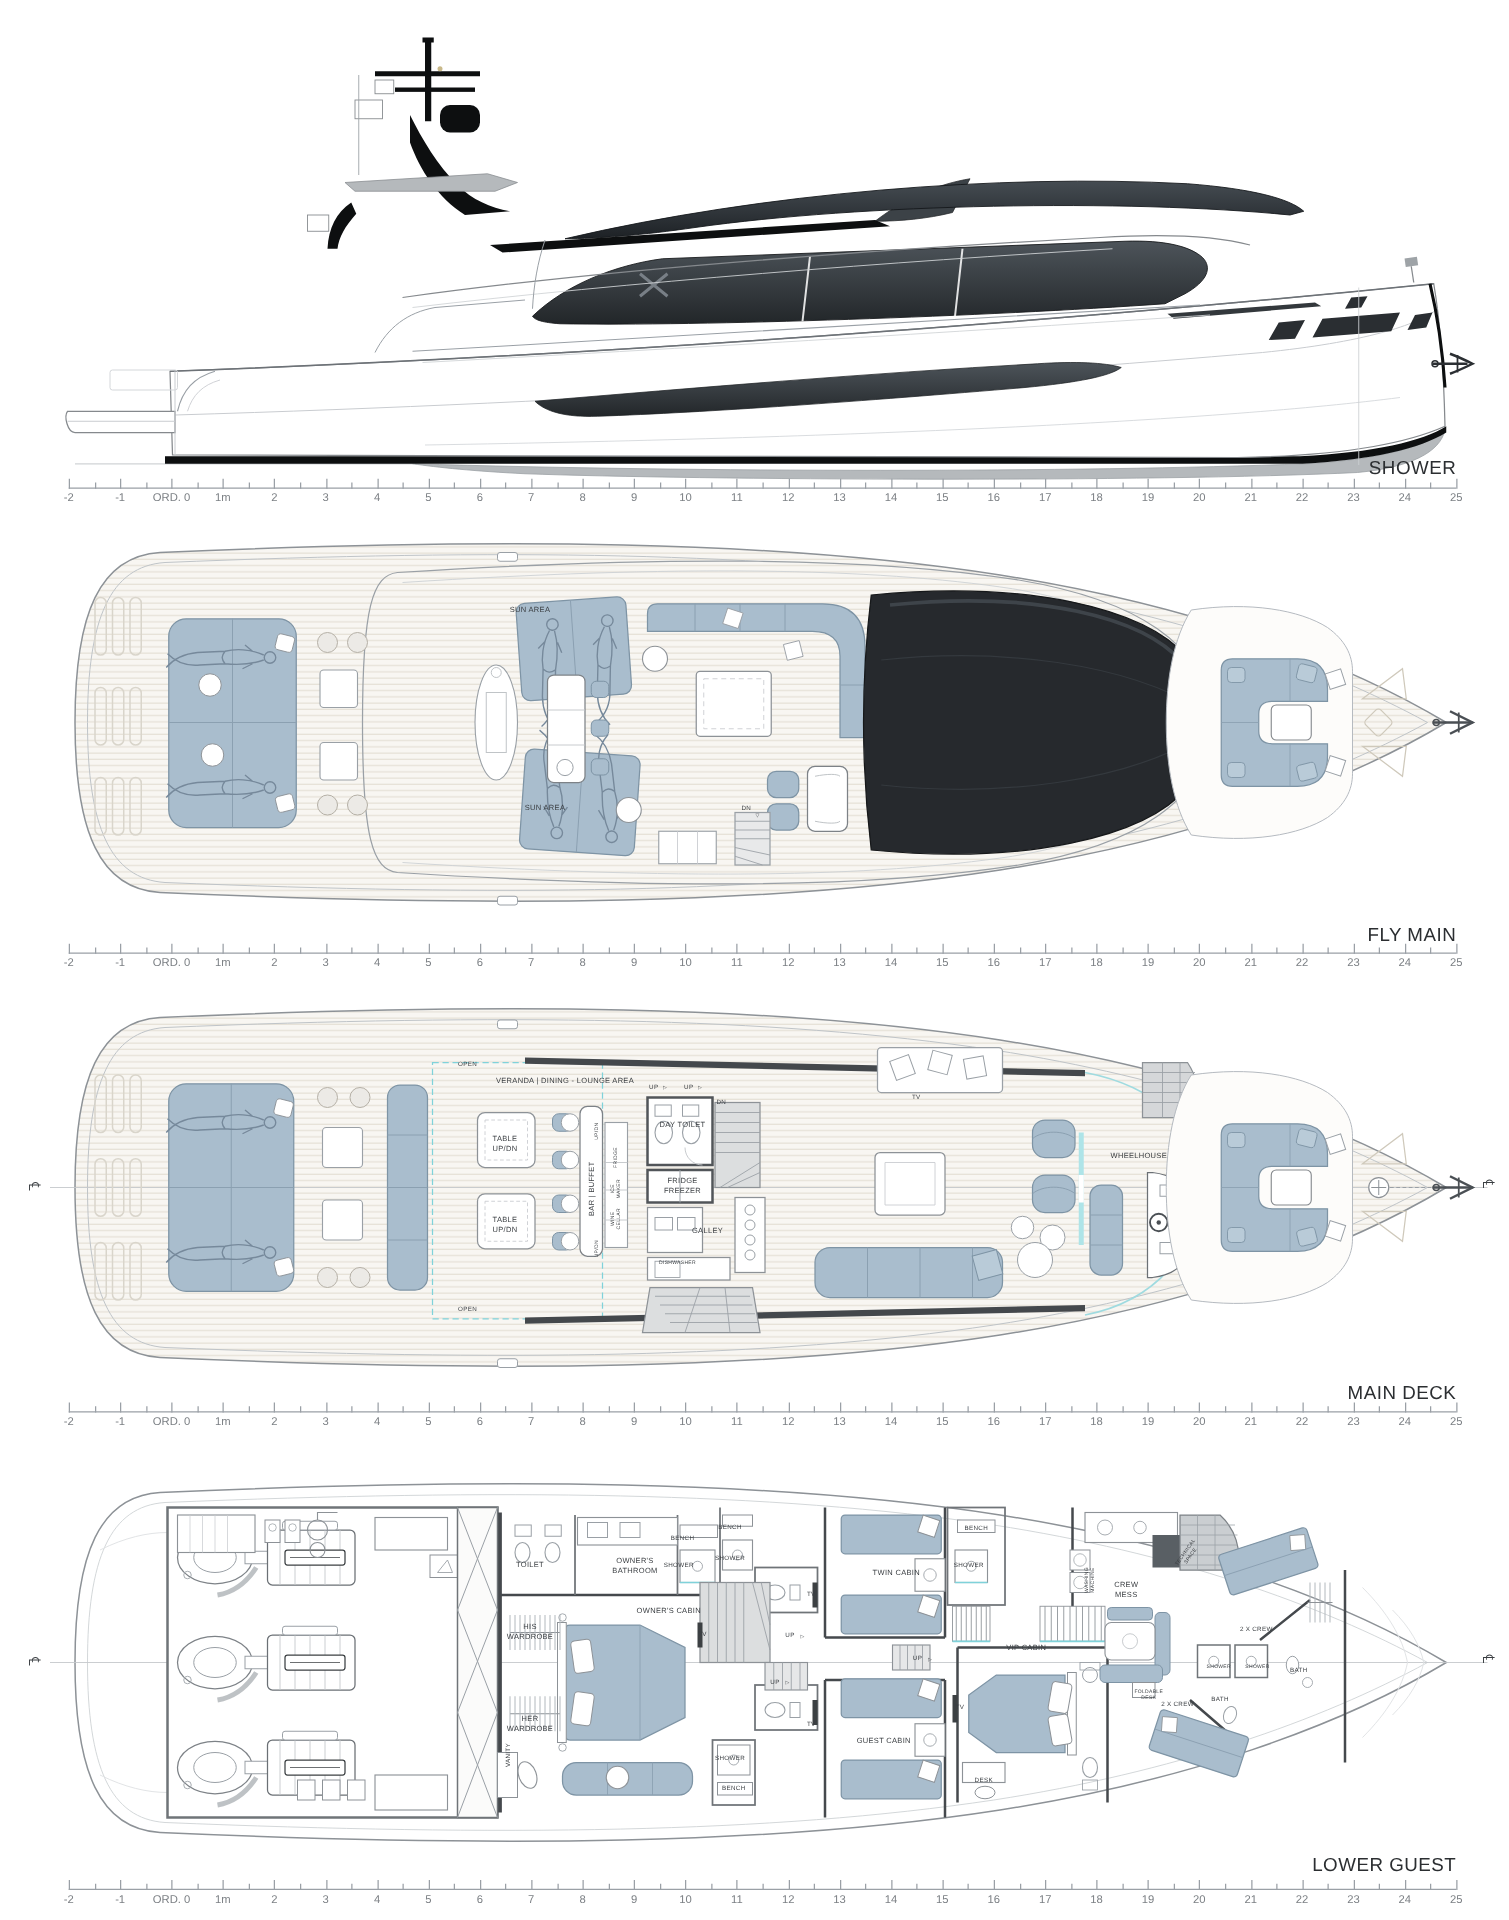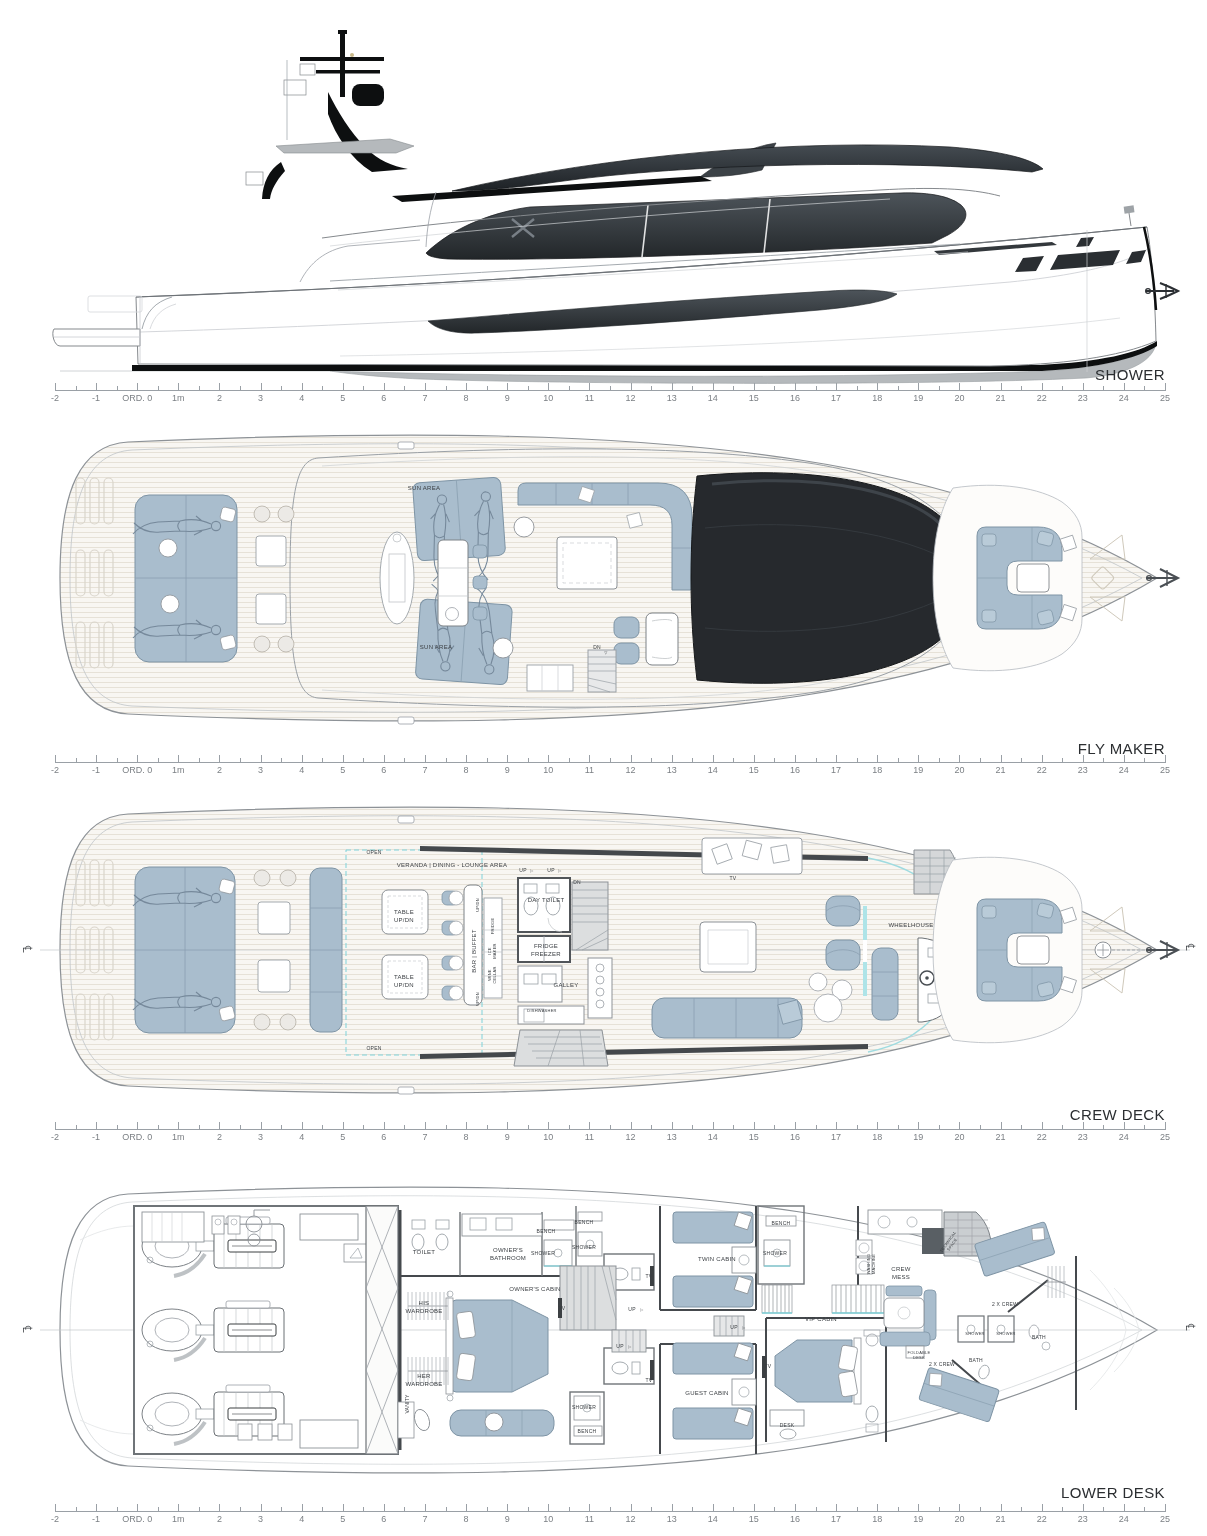--- a/index.html
+++ b/index.html
@@ -632,23 +632,23 @@
       <div class="plan-label" style="left: 942px; top: 1364px; transform: translate(-50%, -50%); font-size: 5px;">2 X CREW</div>
       <div class="plan-label" style="left: 975px; top: 1333px; transform: translate(-50%, -50%); font-size: 4px;">SHOWER</div>
       <div class="plan-label" style="left: 1006px; top: 1333px; transform: translate(-50%, -50%); font-size: 4px;">SHOWER</div>
       <div class="plan-label" style="left: 1039px; top: 1337px; transform: translate(-50%, -50%); font-size: 5px;">BATH</div>
       <div class="plan-label" style="left: 976px; top: 1360px; transform: translate(-50%, -50%); font-size: 5px;">BATH</div>
       <div class="plan-label" style="left: 950px; top: 1243px; transform: translate(-50%, -50%) rotate(-55deg); font-size: 4px;">TECHNICAL
 SPACE</div>
     </div>
 
 <div class="deck-title" style="top:366px">SHOWER</div>
-<div class="deck-title" style="top:740px">FLY MAKER</div>
-<div class="deck-title" style="top:1106px">CREW DECK</div>
-<div class="deck-title" style="top:1484px">LOWER DESK</div>
+<div class="deck-title" style="top:740px">FLY MAIN</div>
+<div class="deck-title" style="top:1106px">MAIN DECK</div>
+<div class="deck-title" style="top:1484px">LOWER GUEST</div>
 
 <div class="ruler" style="top:380px">
       <div class="base"></div>
       <div class="tick major" style="left: 0%;"></div>
       <div class="tick minor" style="left: 1.85185%;"></div>
       <div class="tick-label" style="left: 0%;">-2</div>
       <div class="tick major" style="left: 3.7037%;"></div>
       <div class="tick minor" style="left: 5.55556%;"></div>
       <div class="tick-label" style="left: 3.7037%;">-1</div>
       <div class="tick major" style="left: 7.40741%;"></div>

